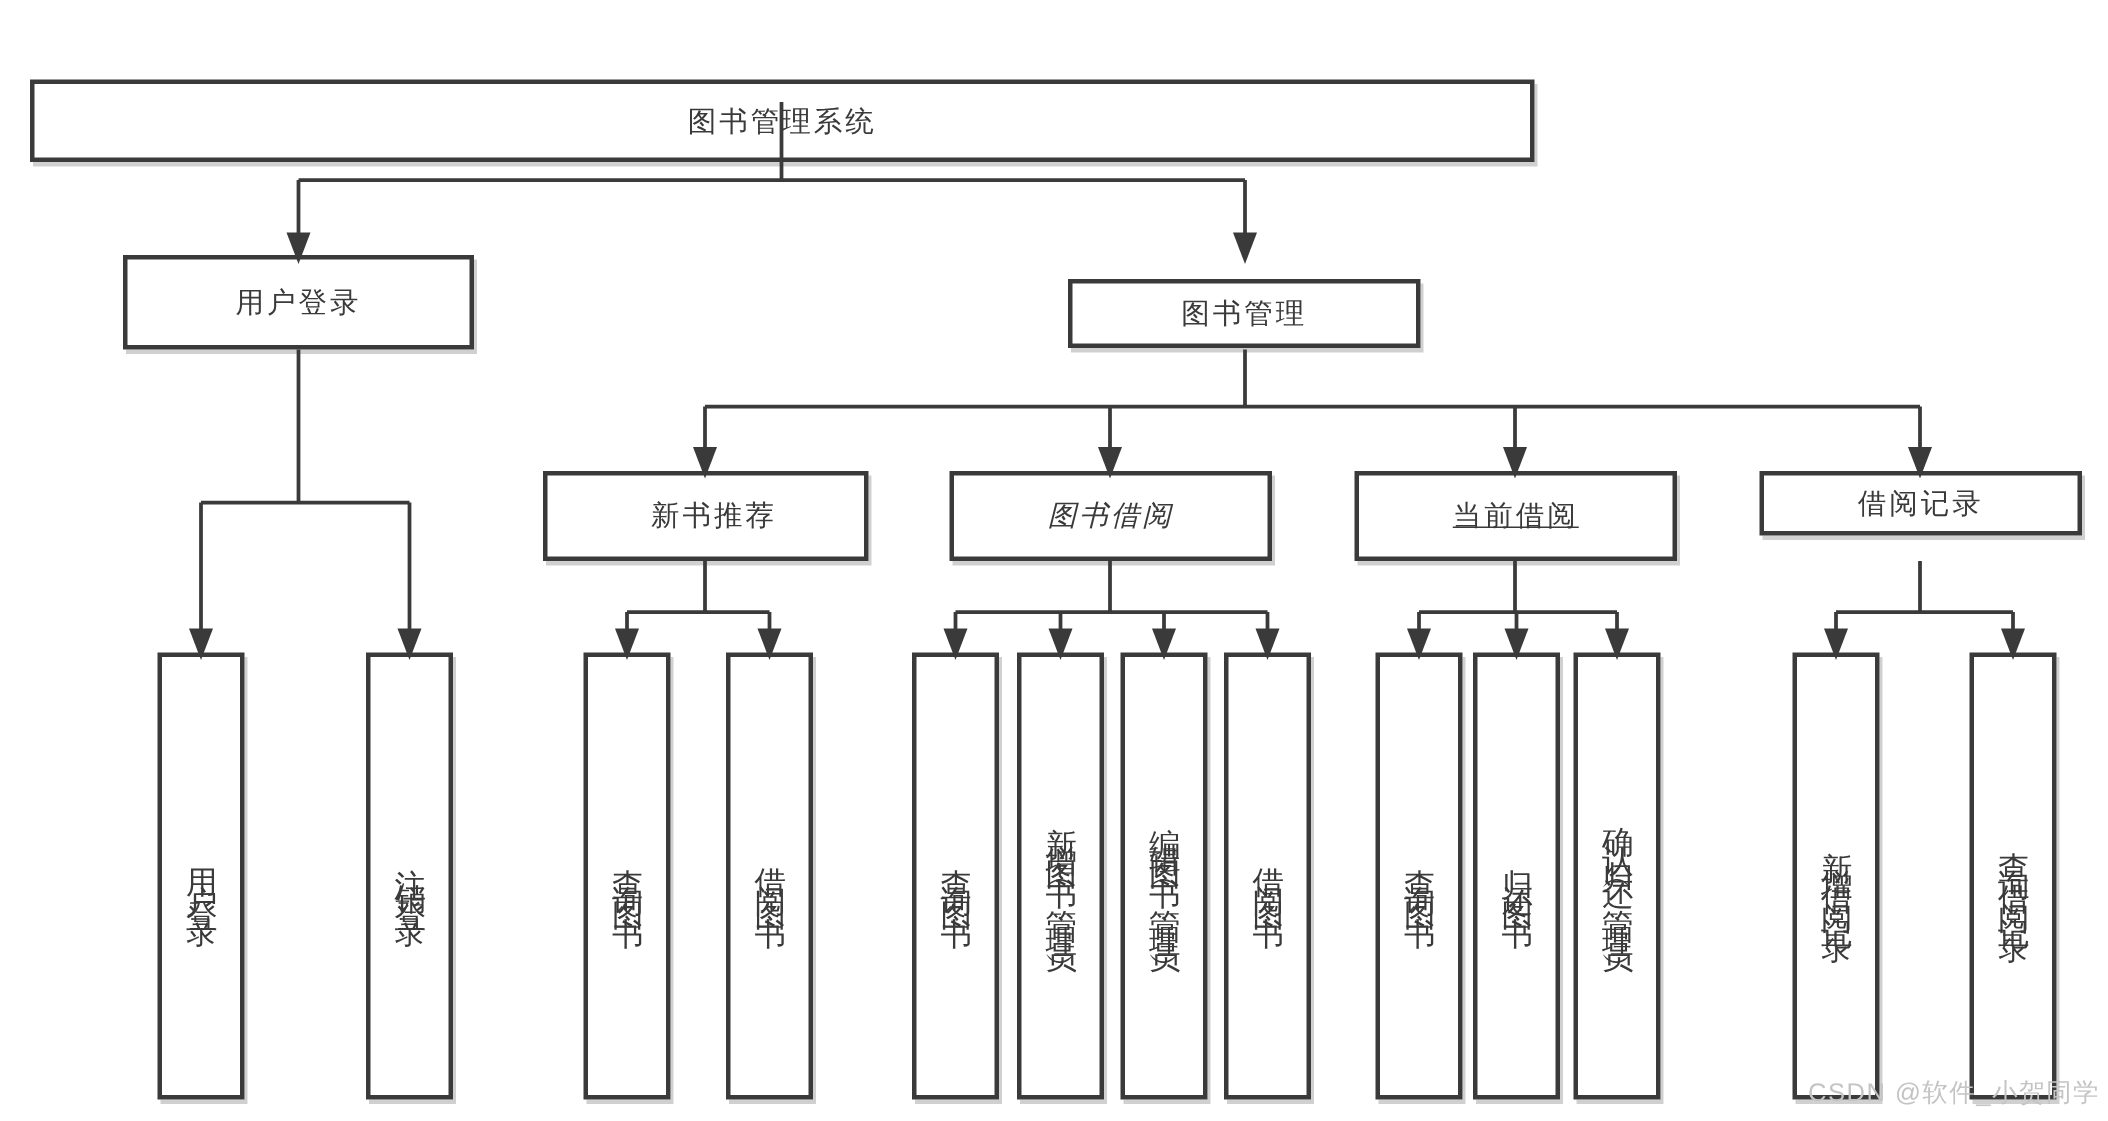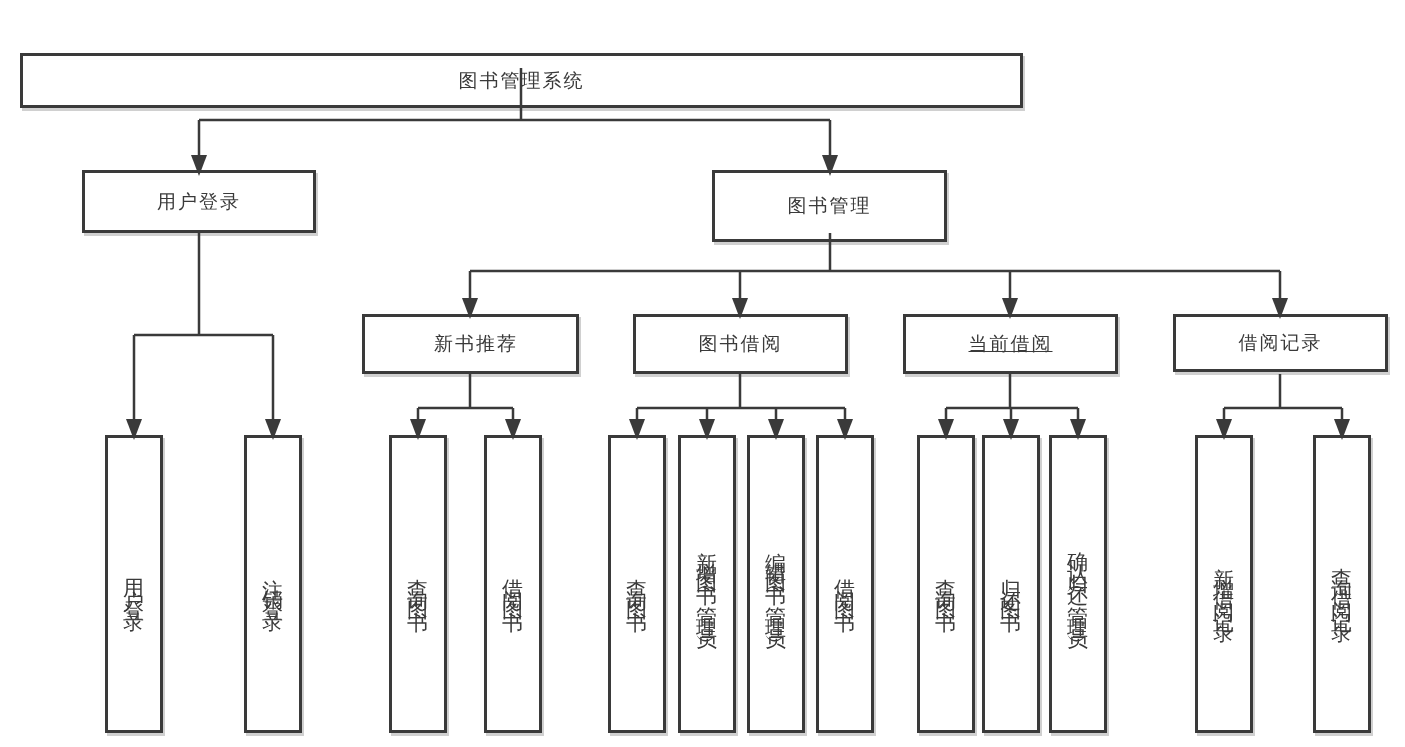--- a/index.html
+++ b/index.html
@@ -43,26 +43,26 @@
   .v-node {
     writing-mode: vertical-rl;
     font-size: 21px;
     letter-spacing: 11px;
     line-height: 1;
   }
   
   .n-root  { left: 20px;  top: 13px;  width: 1003px; height: 55px; margin-top: 40px; }
   
   .n-ul    { left: 82px;  top: 170px; width: 234px; height: 63px; }
-  .n-bm    { left: 712px; top: 170px; width: 235px; height: 72px; }
+  .n-bm    { left: 712px; top: 186px; width: 235px; height: 46px; }
   
   .n-g0    { left: 362px;  top: 314px; width: 217px; height: 60px; padding-left: 11px; }
-  .n-g1    { left: 633px;  top: 314px; width: 215px; height: 60px; }
+  .n-g1    { left: 633px;  top: 314px; width: 215px; height: 60px; font-style: italic; }
   .n-g2    { left: 903px;  top: 314px; width: 215px; height: 60px; text-decoration: underline; }
-  .n-g3    { left: 1173px; top: 314px; width: 215px; height: 58px; }
+  .n-g3    { left: 1173px; top: 314px; width: 215px; height: 43px; }
   
   .leaf    { top: 435px; height: 298px; width: 58px; }
   .n-ul0   { left: 105px; }
   .n-ul1   { left: 244px; }
   .n-g0c0  { left: 389px; }
   .n-g0c1  { left: 484px; }
   .n-g1c0  { left: 608px; }
   .n-g1c1  { left: 678px; }
   .n-g1c2  { left: 747px; }
   .n-g1c3  { left: 816px; }
@@ -151,13 +151,14 @@
   <div class="node v-node leaf n-g1c2">编辑图书（管理员）</div>
   <div class="node v-node leaf n-g1c3">借阅图书</div>
 
   <div class="node v-node leaf n-g2c0">查询图书</div>
   <div class="node v-node leaf n-g2c1">归还图书</div>
   <div class="node v-node leaf n-g2c2">确认归还（管理员）</div>
 
   <div class="node v-node leaf n-g3c0">新增借阅记录</div>
   <div class="node v-node leaf n-g3c1">查询借阅记录</div>
 
+  <div id="watermark">CSDN @软件_小贺同学</div>
 </div>
 
 </body></html>

